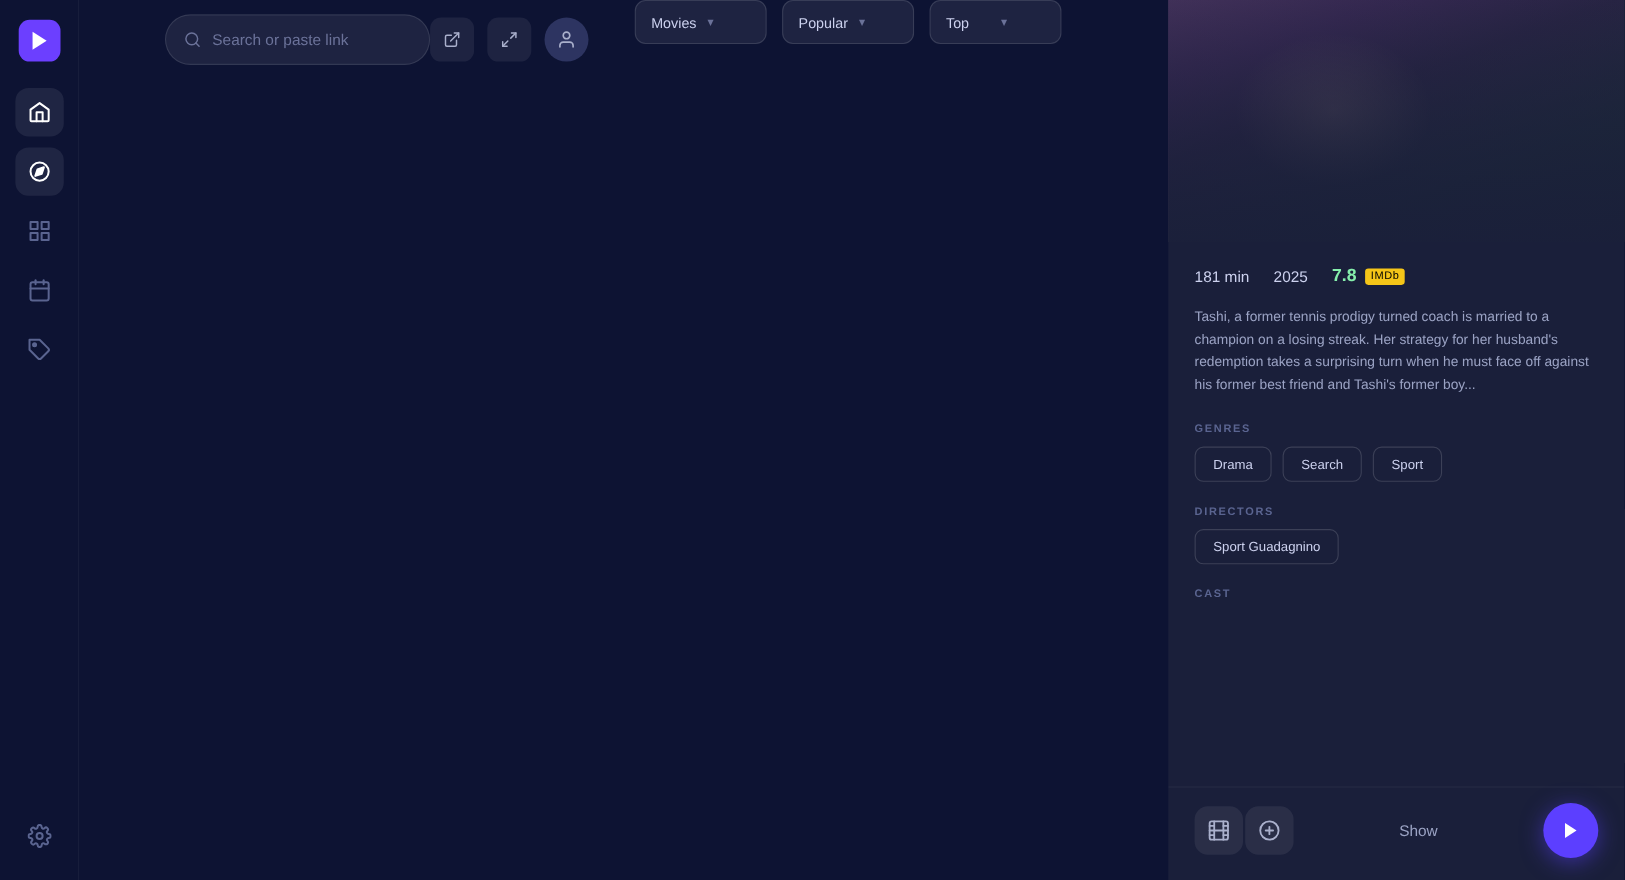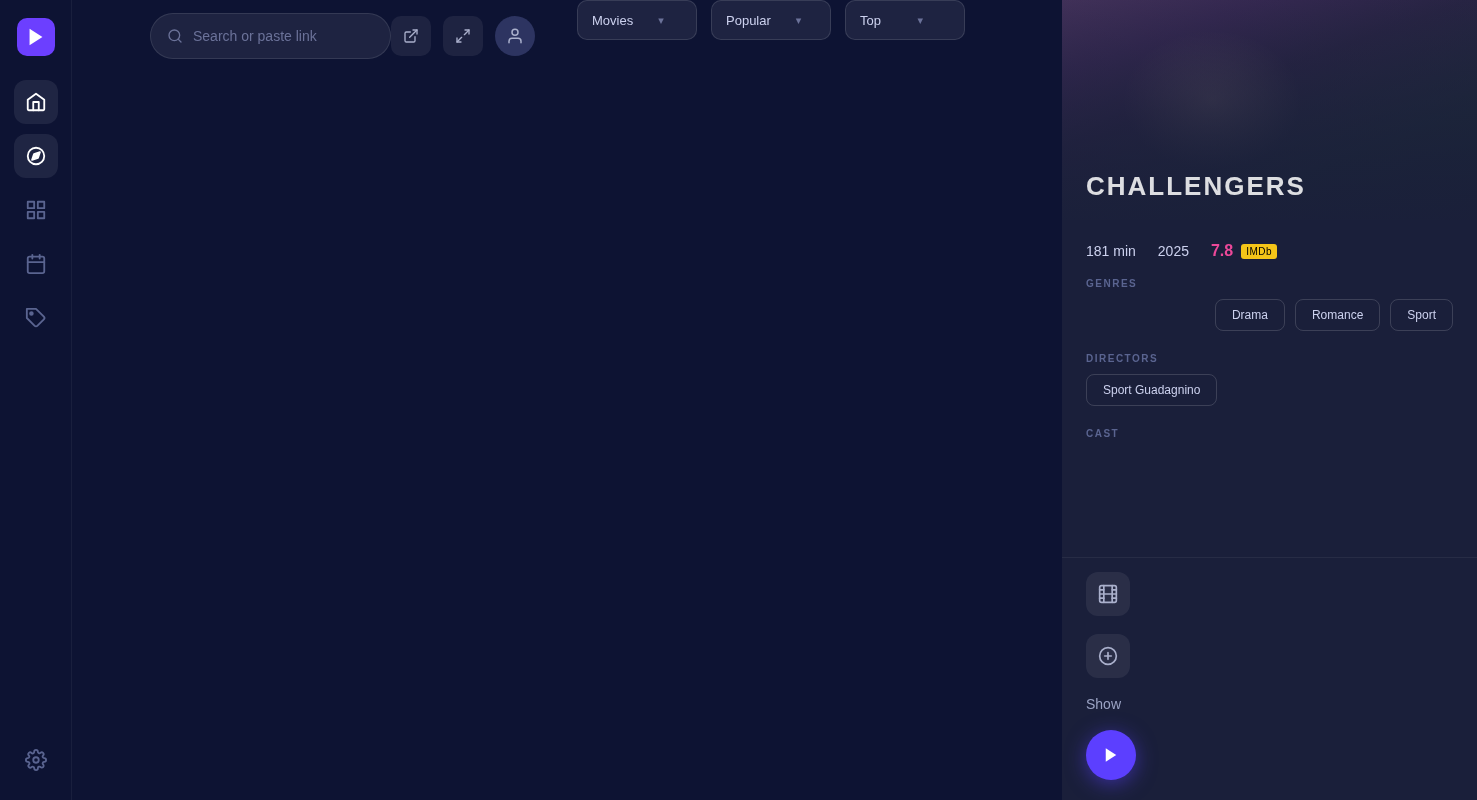--- a/index.html
+++ b/index.html
@@ -135,21 +135,21 @@
       height: 40px;
       background: rgba(255,255,255,0.07);
       border: 1px solid rgba(255,255,255,0.12);
       border-radius: 10px;
       color: #ccd1ee;
       font-size: 13px;
       padding: 0 14px;
       cursor: pointer;
       display: flex;
       align-items: center;
-      gap: 25px;
+      gap: 10px;
       min-width: 120px;
     }
     .filter-select span { flex: 1; }
     .filter-chevron { color: #6b7299; font-size: 11px; }
 
     
     .grid-container {
       flex: 1;
       overflow-y: auto;
       padding: 0 18px 18px 18px;
@@ -234,21 +234,21 @@
       letter-spacing: 0.5px;
     }
     .rating-row {
       display: flex;
       align-items: center;
       gap: 8px;
     }
     .rating-val {
       font-size: 16px;
       font-weight: 700;
-      color: #ec4899;
+      color: #86efac;
     }
 
     .detail-description {
       font-size: 12.5px;
       line-height: 1.65;
       color: #9ba3c4;
       margin-bottom: 24px;
     }
 
     .section-label {
@@ -257,21 +257,20 @@
       letter-spacing: 1.5px;
       color: #5a6490;
       text-transform: uppercase;
       margin-bottom: 10px;
     }
     .genre-tags {
       display: flex;
       gap: 10px;
       flex-wrap: wrap;
       margin-bottom: 22px;
-      justify-content: flex-end;
     }
     .genre-tag {
       height: 32px;
       padding: 0 16px;
       border-radius: 8px;
       border: 1px solid rgba(255,255,255,0.15);
       font-size: 12px;
       color: #ccd1ee;
       display: flex;
       align-items: center;
@@ -297,25 +296,24 @@
       letter-spacing: 1.5px;
       color: #5a6490;
       text-transform: uppercase;
       margin-bottom: 10px;
     }
 
     
     .detail-footer {
       padding: 14px 24px 20px;
       display: flex;
-      align-items: flex-start;
-      gap: 18px;
+      align-items: center;
+      gap: 2px;
       border-top: 1px solid rgba(255,255,255,0.06);
       flex-shrink: 0;
-      flex-direction: column;
     }
     .footer-icon-btn {
       width: 44px;
       height: 44px;
       border-radius: 12px;
       background: rgba(255,255,255,0.07);
       border: none;
       color: #aab0cc;
       cursor: pointer;
       display: flex;
@@ -534,41 +532,41 @@
   </div>
 </div>
 
 <aside class="detail-panel">
   <div class="detail-bg">
 
     <div style="position:absolute;inset:0;background: linear-gradient(160deg, #4a3560 0%, #3a2a55 20%, #2a2545 40%, #1e2a3a 70%, #1a2535 100%);"></div>
 
     <div style="position:absolute;top:30px;left:60px;width:180px;height:140px;background:radial-gradient(ellipse, rgba(200,180,160,0.18) 0%, transparent 70%);border-radius:50%;"></div>
     <div class="detail-bg-overlay"></div>
-    <div class="detail-title-overlay">CHALLENGERS</div>
   </div>
 
   <div class="detail-content">
     
     <div class="detail-meta">
       <span class="meta-item">181 min</span>
       <span class="meta-item">2025</span>
       <div class="rating-row">
         <span class="rating-val">7.8</span>
         <span class="imdb-badge">IMDb</span>
       </div>
     </div>
 
     
+    <p class="detail-description">Tashi, a former tennis prodigy turned coach is married to a champion on a losing streak. Her strategy for her husband's redemption takes a surprising turn when he must face off against his former best friend and Tashi's former boy...</p>
 
     
     <div class="section-label">GENRES</div>
     <div class="genre-tags" id="genre-tags">
         <div class="genre-tag">Drama</div>
-        <div class="genre-tag">Romance</div>
+        <div class="genre-tag">Search</div>
         <div class="genre-tag">Sport</div>
       </div>
 
     
     <div class="section-label">DIRECTORS</div>
     <div class="director-tag">Sport Guadagnino</div>
 
     
     <div class="cast-label">CAST</div>
   </div>

